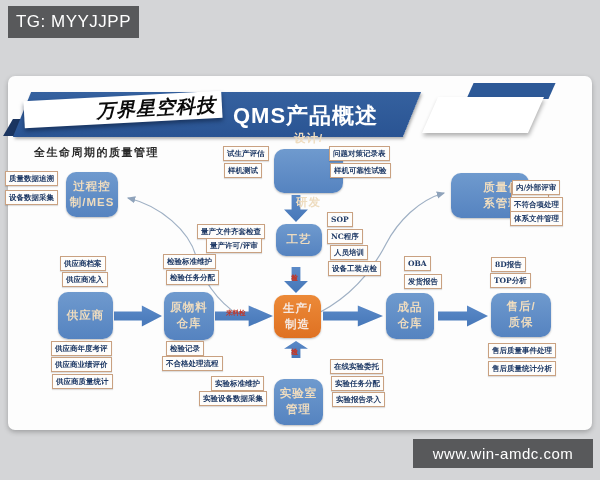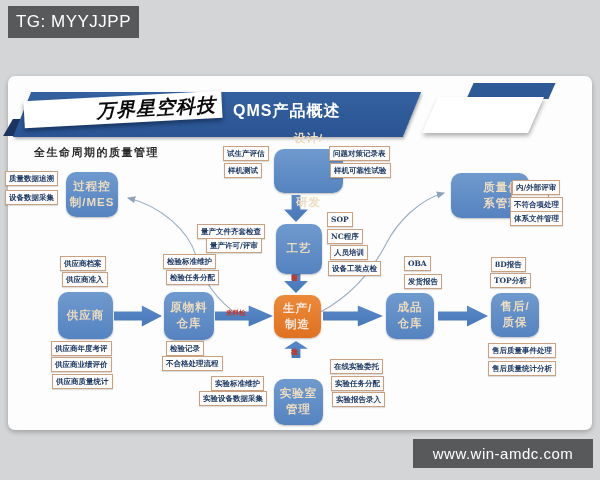--- a/index.html
+++ b/index.html
@@ -11,21 +11,21 @@
   #site-box{left:413px;top:439px;width:180px;height:29px;font-size:15px;}
 
   
   .card{position:absolute;left:8px;top:76px;width:584px;height:354px;background:#fdfdfd;border-radius:7px;box-shadow:0 2px 5px rgba(0,0,0,.25);}
 
   
   .banner-blue{position:absolute;left:22px;top:92px;width:390px;height:45px;background:linear-gradient(180deg,#35619f,#2a5493);transform:skewX(-22deg);box-shadow:2px 2px 3px rgba(0,0,0,.3);}
   .banner-navy{position:absolute;left:8px;top:119px;width:46px;height:17px;background:#1b3560;transform:skewX(-30deg);}
   .ribbon{position:absolute;left:24px;top:96px;width:198px;height:27px;background:#fff;transform:rotate(-3deg);box-shadow:0 3px 4px rgba(10,25,55,.55);display:flex;align-items:center;justify-content:flex-end;padding-right:6px;box-sizing:border-box;}
   .brand-text{font-family:"DejaVu Serif",serif;font-style:italic;font-weight:bold;font-size:19px;color:#0b0b0b;letter-spacing:1px;white-space:nowrap;}
-  .banner-title{position:absolute;left:233px;top:101px;color:#ffffff;font-size:16px;font-weight:bold;letter-spacing:1px;white-space:nowrap;}
+  .banner-title{position:absolute;left:233px;top:101px;color:#ffffff;font-size:22px;font-weight:bold;letter-spacing:1px;white-space:nowrap;}
   .decor-blue{position:absolute;left:470px;top:83px;width:82px;height:16px;background:#2d5997;transform:skewX(-24deg);}
   .decor-white{position:absolute;left:430px;top:97px;width:106px;height:36px;background:#fff;transform:skewX(-24deg);box-shadow:2px 3px 4px rgba(0,0,0,.3);}
 
   .subtitle{position:absolute;left:34px;top:145px;font-family:"DejaVu Serif",serif;font-weight:600;font-size:11px;color:#2a2a2a;letter-spacing:1.5px;}
 
   
   #stage{position:absolute;left:0;top:0;width:600px;height:480px;}
   #arcs{position:absolute;left:0;top:0;z-index:1;}
 
   .node{position:absolute;z-index:3;border-radius:10px;background:linear-gradient(180deg,#6f9ace,#5583c0);color:#eedcbf;font-weight:bold;font-size:11.5px;letter-spacing:1px;display:flex;flex-direction:column;align-items:center;justify-content:center;line-height:1.35;text-align:center;box-shadow:0 1px 2px rgba(0,0,0,.25);}
@@ -79,39 +79,39 @@
   <div class="arr arr-right" style="left:323px;top:304px;width:60px;height:24px;"></div>
   <div class="arr arr-right" style="left:438px;top:304px;width:50px;height:24px;"></div>
 <div class="node" style="left: 66px; top: 172px; width: 52px; height: 45px;">
       <div>过程控</div>
       <div>制/MES</div>
     </div>
     <div class="node" style="left: 274px; top: 149px; width: 69px; height: 44px; gap: 48px;">
       <div>设计/</div>
       <div>研发</div>
     </div>
-    <div class="node" style="left: 276px; top: 224px; width: 46px; height: 50px;">
+    <div class="node" style="left: 276px; top: 224px; width: 46px; height: 32px;">
       <div>工艺</div>
     </div>
     <div class="node accent" style="left: 274px; top: 295px; width: 47px; height: 43px;">
       <div>生产/</div>
       <div>制造</div>
     </div>
     <div class="node" style="left: 58px; top: 292px; width: 55px; height: 47px;">
       <div>供应商</div>
     </div>
     <div class="node" style="left: 164px; top: 292px; width: 50px; height: 48px;">
       <div>原物料</div>
       <div>仓库</div>
     </div>
     <div class="node" style="left: 386px; top: 293px; width: 48px; height: 46px;">
       <div>成品</div>
       <div>仓库</div>
     </div>
-    <div class="node" style="left: 491px; top: 293px; width: 48px; height: 44px;">
+    <div class="node" style="left: 491px; top: 293px; width: 60px; height: 44px;">
       <div>售后/</div>
       <div>质保</div>
     </div>
     <div class="node" style="left: 274px; top: 379px; width: 49px; height: 46px;">
       <div>实验室</div>
       <div>管理</div>
     </div>
     <div class="node" style="left: 451px; top: 173px; width: 54px; height: 45px; padding-left: 24px;">
       <div>质量体</div>
       <div>系管理</div>

